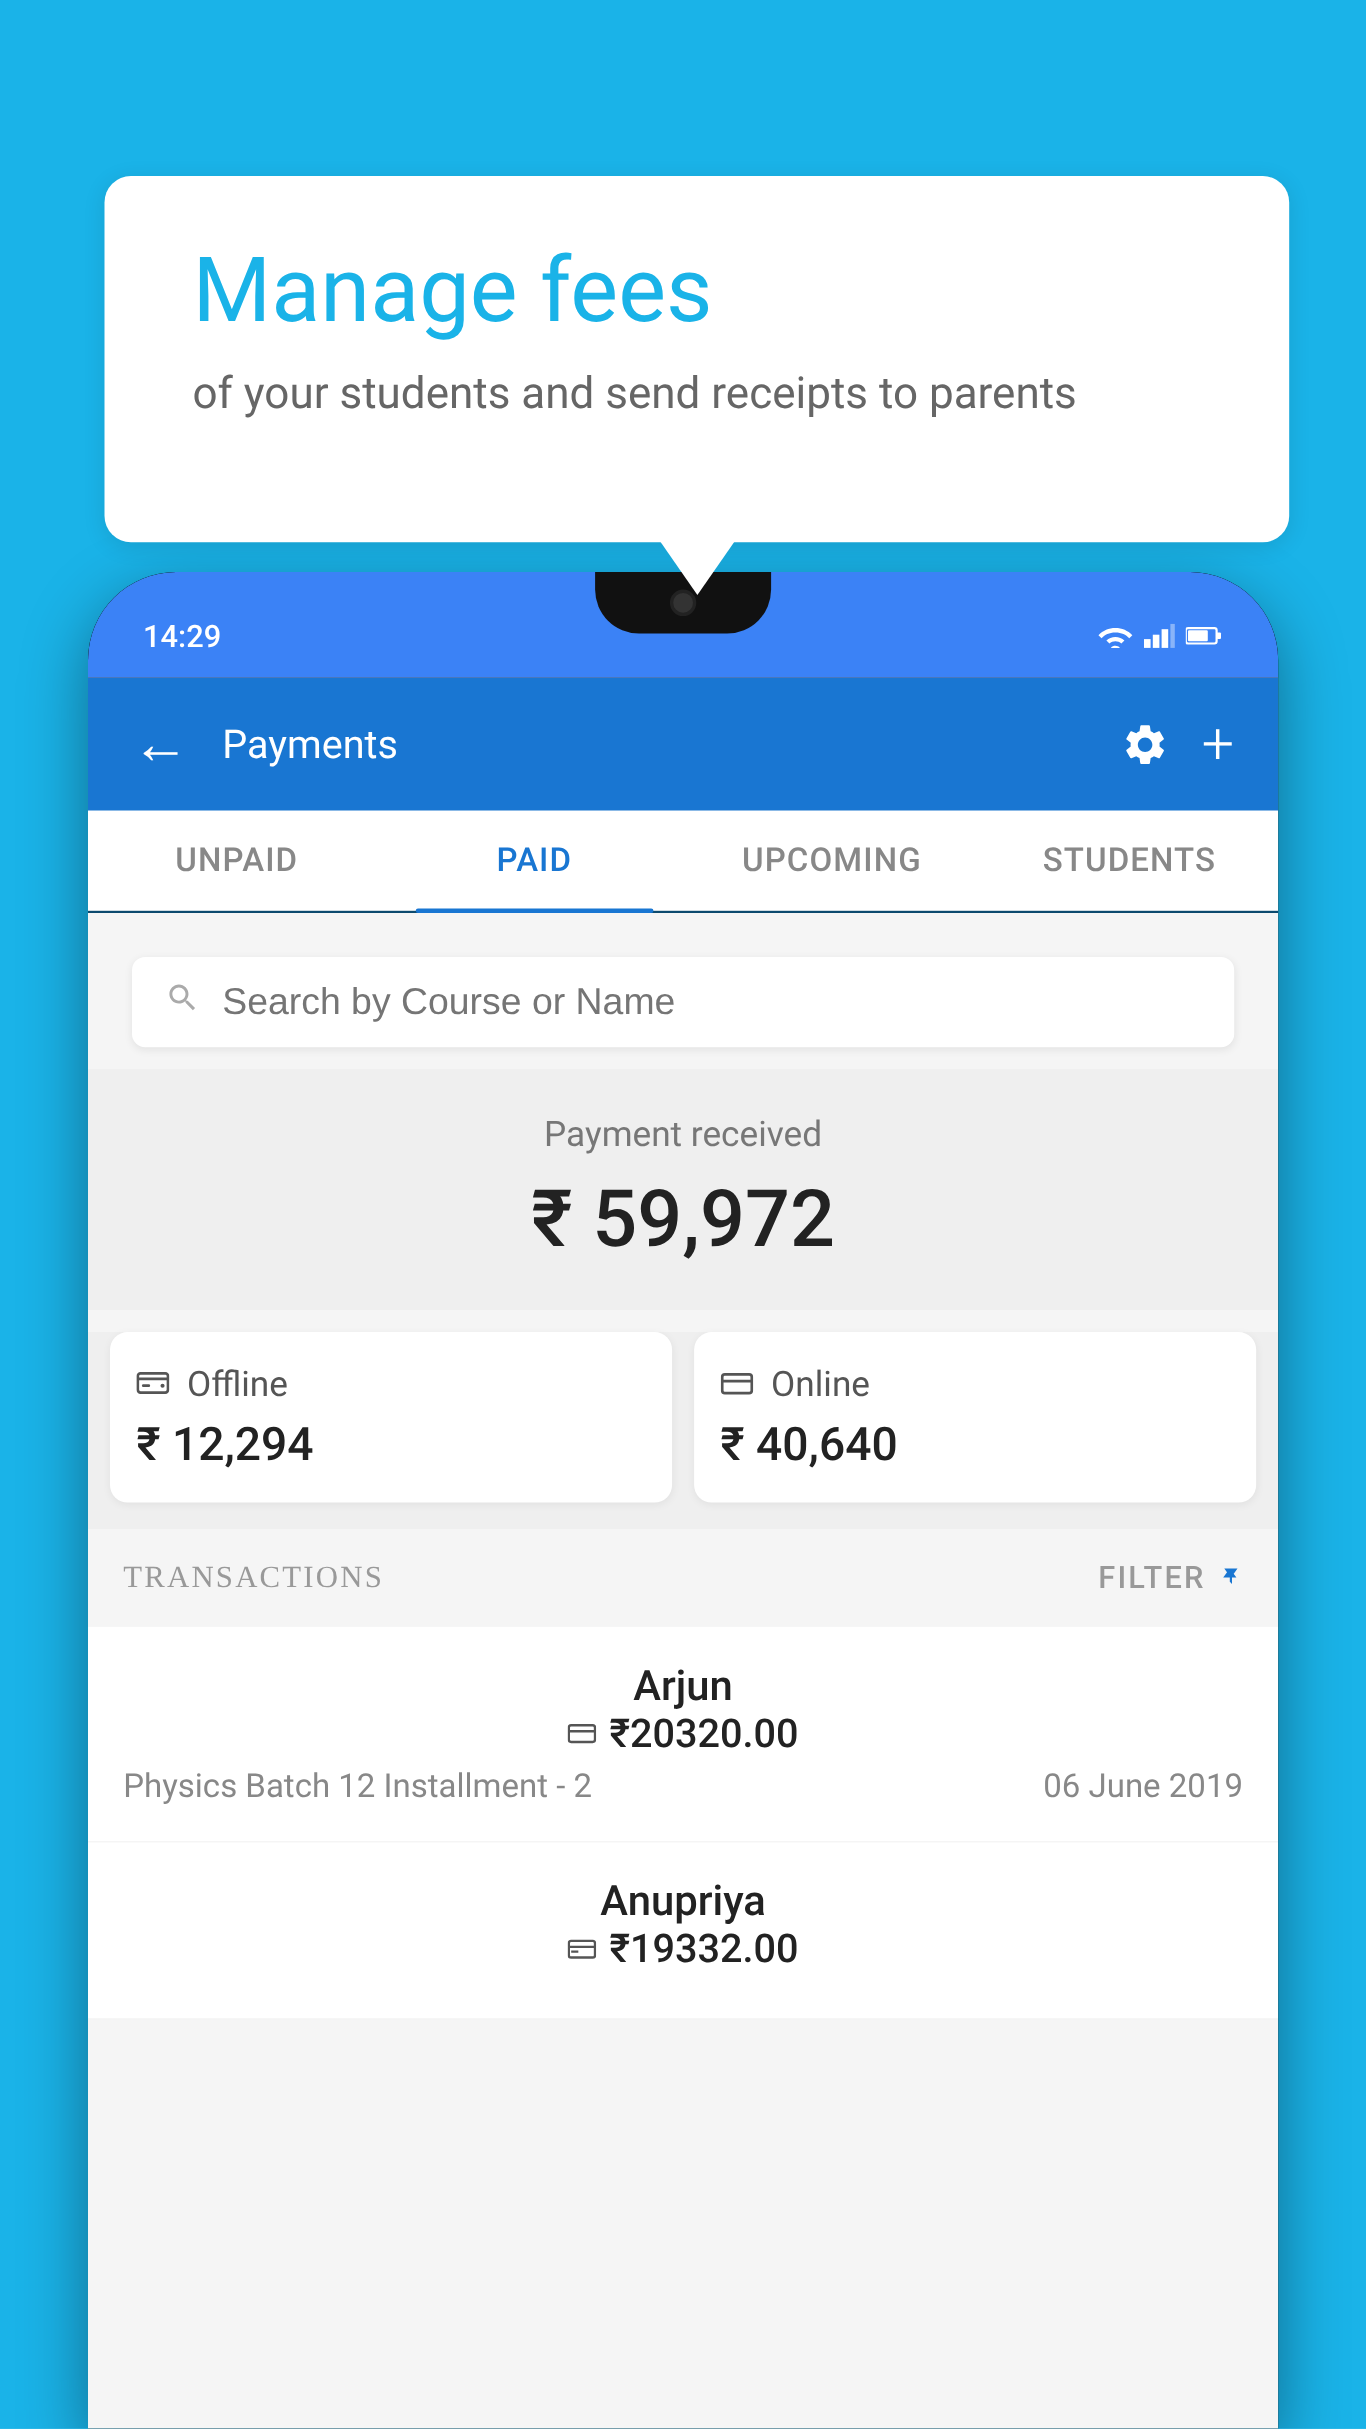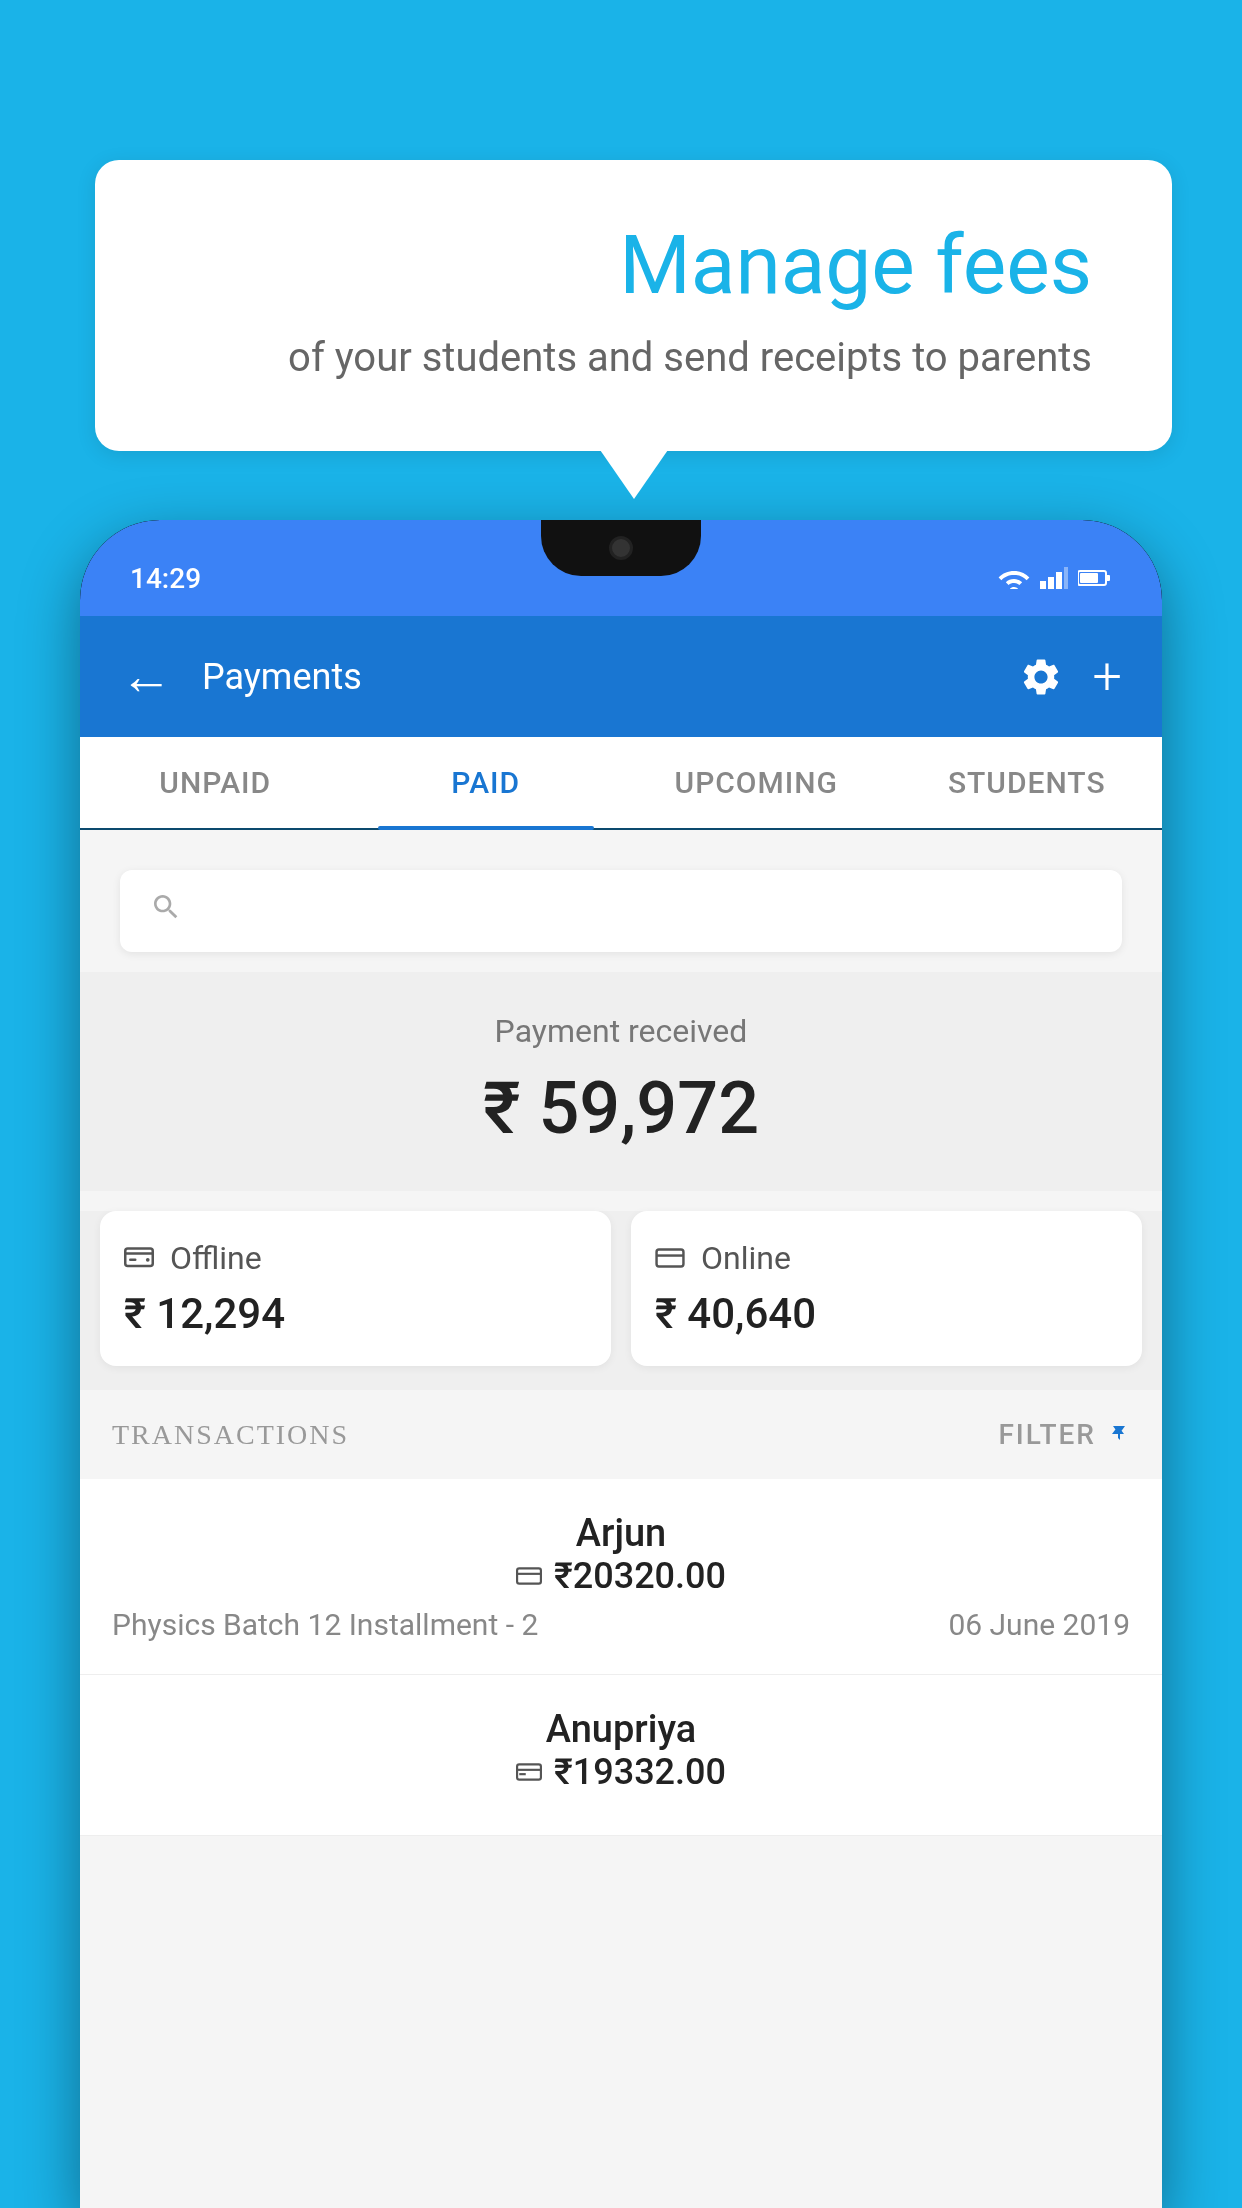--- a/index.html
+++ b/index.html
@@ -19,22 +19,22 @@
       position: absolute;
       top: 160px;
       left: 70px;
       right: 70px;
       z-index: 10;
     }
 
     .speech-bubble {
       background: white;
       border-radius: 24px;
-      padding: 60px 80px 70px;
-      text-align: right;
+      padding: 60px 80px 112px;
+      text-align: left;
       position: relative;
       box-shadow: 0 4px 20px rgba(0,0,0,0.1);
       margin-left: 25px;
     }
 
     .speech-bubble::after {
       content: '';
       position: absolute;
       bottom: -48px;
       left: 50%;
@@ -439,20 +439,21 @@
         <div class="tab">STUDENTS</div>
       </div>
 
       <div style="padding: 20px 20px 0; background:#f5f5f5;">
         <div class="search-container">
           <span class="search-icon">
             <svg width="32" height="32" viewBox="0 0 24 24" fill="#aaa">
               <path d="M15.5 14h-.79l-.28-.27C15.41 12.59 16 11.11 16 9.5 16 5.91 13.09 3 9.5 3S3 5.91 3 9.5 5.91 16 9.5 16c1.61 0 3.09-.59 4.23-1.57l.27.28v.79l5 4.99L20.49 19l-4.99-5zm-6 0C7.01 14 5 11.99 5 9.5S7.01 5 9.5 5 14 7.01 14 9.5 11.99 14 9.5 14z"></path>
             </svg>
           </span>
+          <input type="text" class="search-input" readonly="" style="pointer-events: none;" placeholder="Search by Course or Name">
         </div>
       </div>
 
       <div class="payment-received">
         <div class="label">Payment received</div>
         <div class="amount">₹ 59,972</div>
       </div>
 
       <div class="payment-cards">
 

